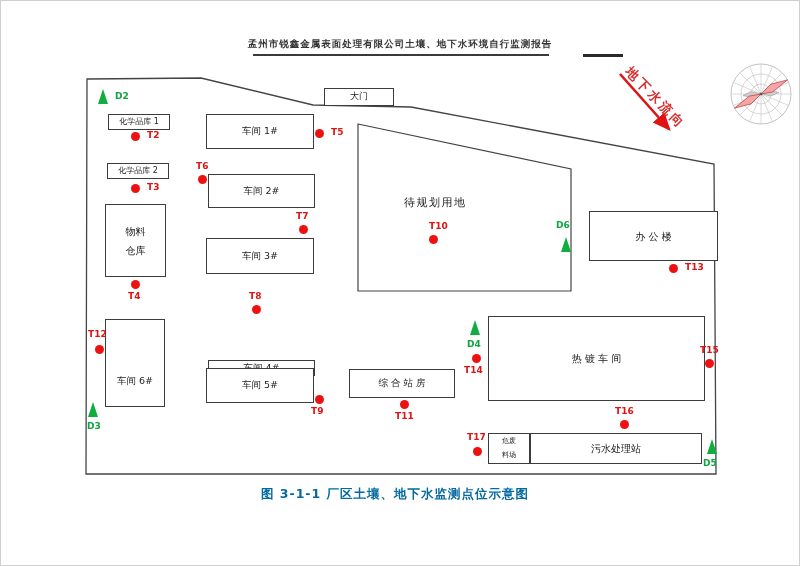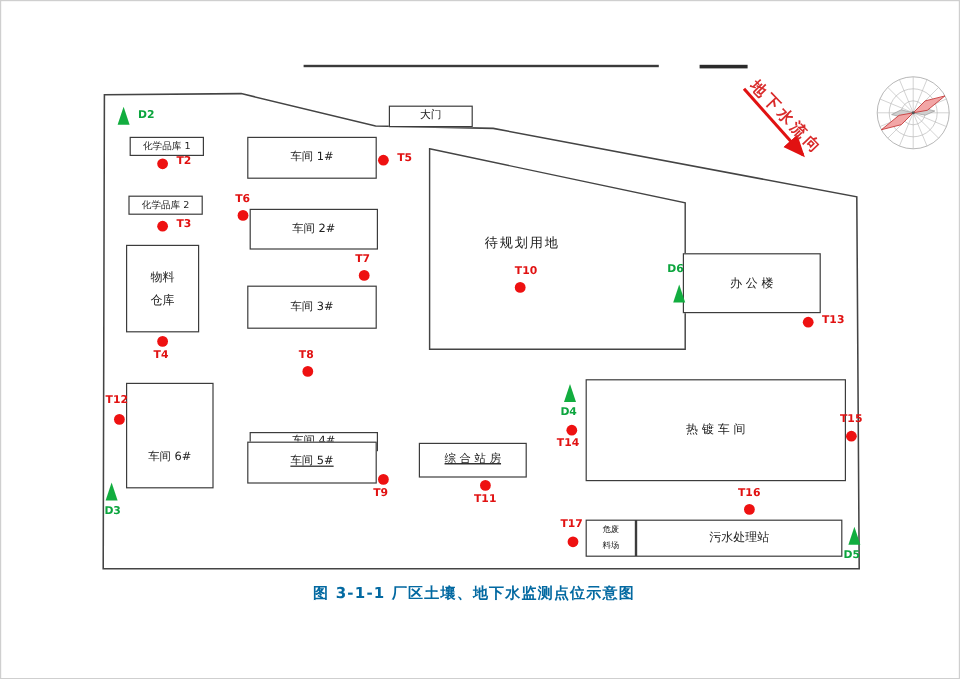--- a/index.html
+++ b/index.html
@@ -30,20 +30,21 @@
   
   .caption{position:absolute;left:0;right:10px;top:485px;text-align:center;
         font-size:12.5px;font-weight:bold;color:#0369a1;letter-spacing:1px;}
   .pagenum{position:absolute;left:0;right:20px;top:513px;text-align:center;font-size:8.5px;color:#333;letter-spacing:2px;}
 </style>
 </head>
 <body>
 
 <div class="page">
 
+  <div class="header-title">孟州市锐鑫金属表面处理有限公司土壤、地下水环境自行监测报告</div>
   <div class="hrule1"></div>
   <div class="hrule2"></div>
 
   <svg class="svg-layer" viewBox="0 0 798 564">
     <defs>
       <marker id="ah" markerWidth="8" markerHeight="8" refX="6" refY="3" orient="auto">
         <path d="M0,0 L7,3 L0,6 Z" fill="#e11212"></path>
       </marker>
     </defs>
 
@@ -79,45 +80,45 @@
       <div class="building" style="left: 107px; top: 113px; width: 62px; height: 16px;">
         <span class="blabel" style="font-size: 8px;">化学品库 1</span>
       </div>
       <div class="building" style="left: 106px; top: 162px; width: 62px; height: 16px;">
         <span class="blabel" style="font-size: 8px;">化学品库 2</span>
       </div>
       <div class="building" style="left: 104px; top: 203px; width: 61px; height: 73px;">
         <span class="blabel" style="font-size: 10px;">物料
 仓库</span>
       </div>
-      <div class="building" style="left: 104px; top: 318px; width: 73px; height: 88px;">
+      <div class="building" style="left: 104px; top: 318px; width: 60px; height: 88px;">
         <span class="blabel" style="font-size: 9.5px; transform: translateY(18px);">车间 6#</span>
       </div>
       <div class="building" style="left: 205px; top: 113px; width: 108px; height: 35px;">
         <span class="blabel" style="font-size: 9.5px;">车间 1#</span>
       </div>
       <div class="building" style="left: 207px; top: 173px; width: 107px; height: 34px;">
         <span class="blabel" style="font-size: 9.5px;">车间 2#</span>
       </div>
       <div class="building" style="left: 205px; top: 237px; width: 108px; height: 36px;">
         <span class="blabel" style="font-size: 9.5px;">车间 3#</span>
       </div>
       <div class="building" style="left: 207px; top: 313px; width: 107px; height: 16px; margin-top: 46px;">
         <span class="blabel" style="font-size: 9.5px;">车间 4#</span>
       </div>
       <div class="building" style="left: 205px; top: 367px; width: 108px; height: 35px;">
-        <span class="blabel" style="font-size: 9.5px; text-decoration: underline;">车间 5#</span>
+        <span class="blabel" style="font-size: 9.5px;">车间 5#</span>
       </div>
       <div class="building" style="left: 323px; top: 87px; width: 70px; height: 18px;">
         <span class="blabel" style="font-size: 9px;">大门</span>
       </div>
-      <div class="building" style="left: 348px; top: 368px; width: 90px; height: 29px; text-decoration: underline;">
+      <div class="building" style="left: 348px; top: 368px; width: 106px; height: 29px;">
         <span class="blabel" style="font-size: 9.5px;">综 合 站 房</span>
       </div>
-      <div class="building" style="left: 568px; top: 210px; width: 115px; height: 50px;">
+      <div class="building" style="left: 588px; top: 210px; width: 129px; height: 50px;">
         <span class="blabel" style="font-size: 10px;">办 公 楼</span>
       </div>
       <div class="building" style="left: 487px; top: 315px; width: 217px; height: 85px;">
         <span class="blabel" style="font-size: 10px;">热 镀 车 间</span>
       </div>
       <div class="building" style="left: 487px; top: 432px; width: 42px; height: 31px;">
         <span class="blabel" style="font-size: 7px;">危废
 料场</span>
       </div>
       <div class="building" style="left: 529px; top: 432px; width: 172px; height: 31px; align-items: center;">

